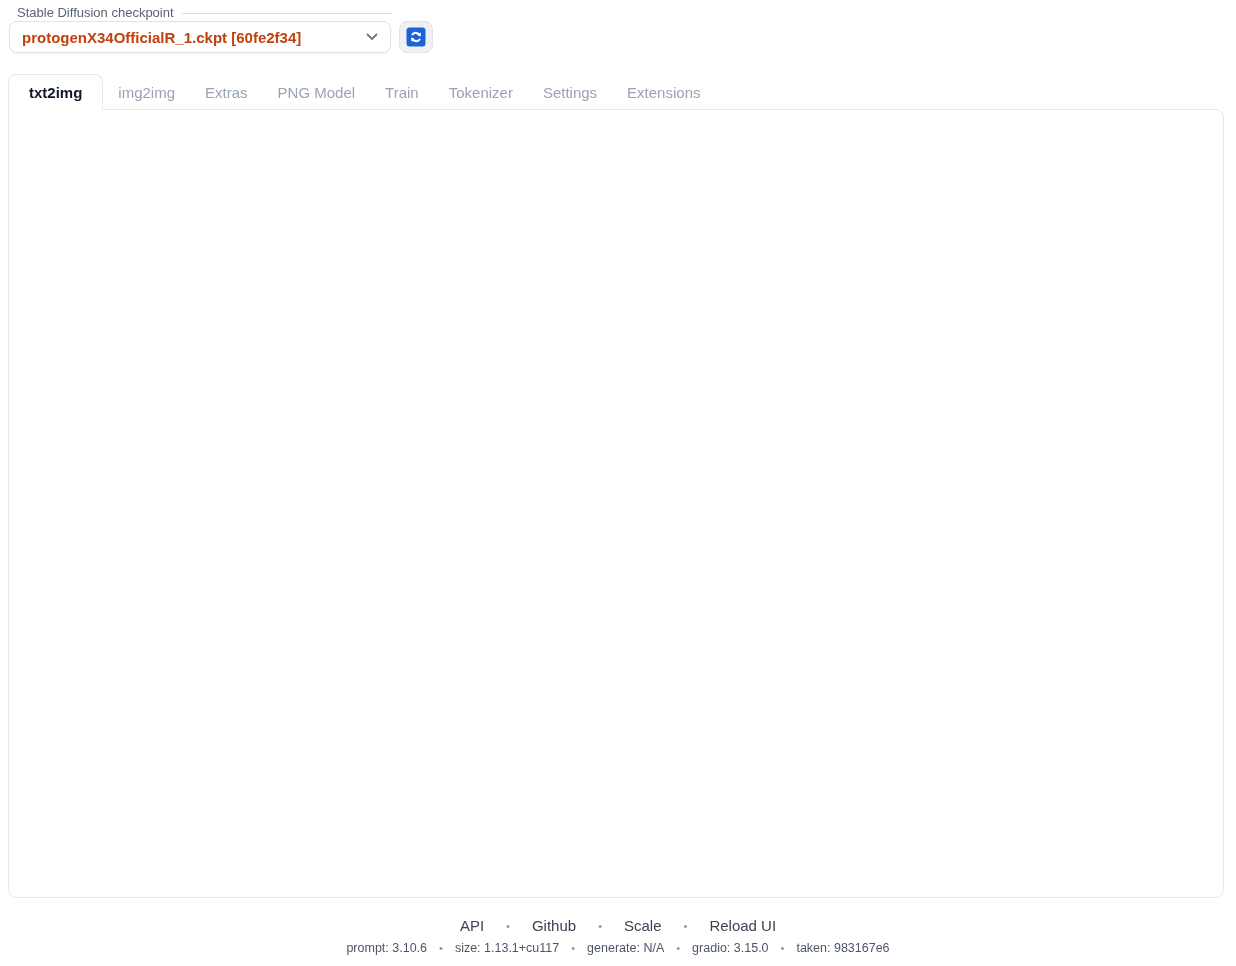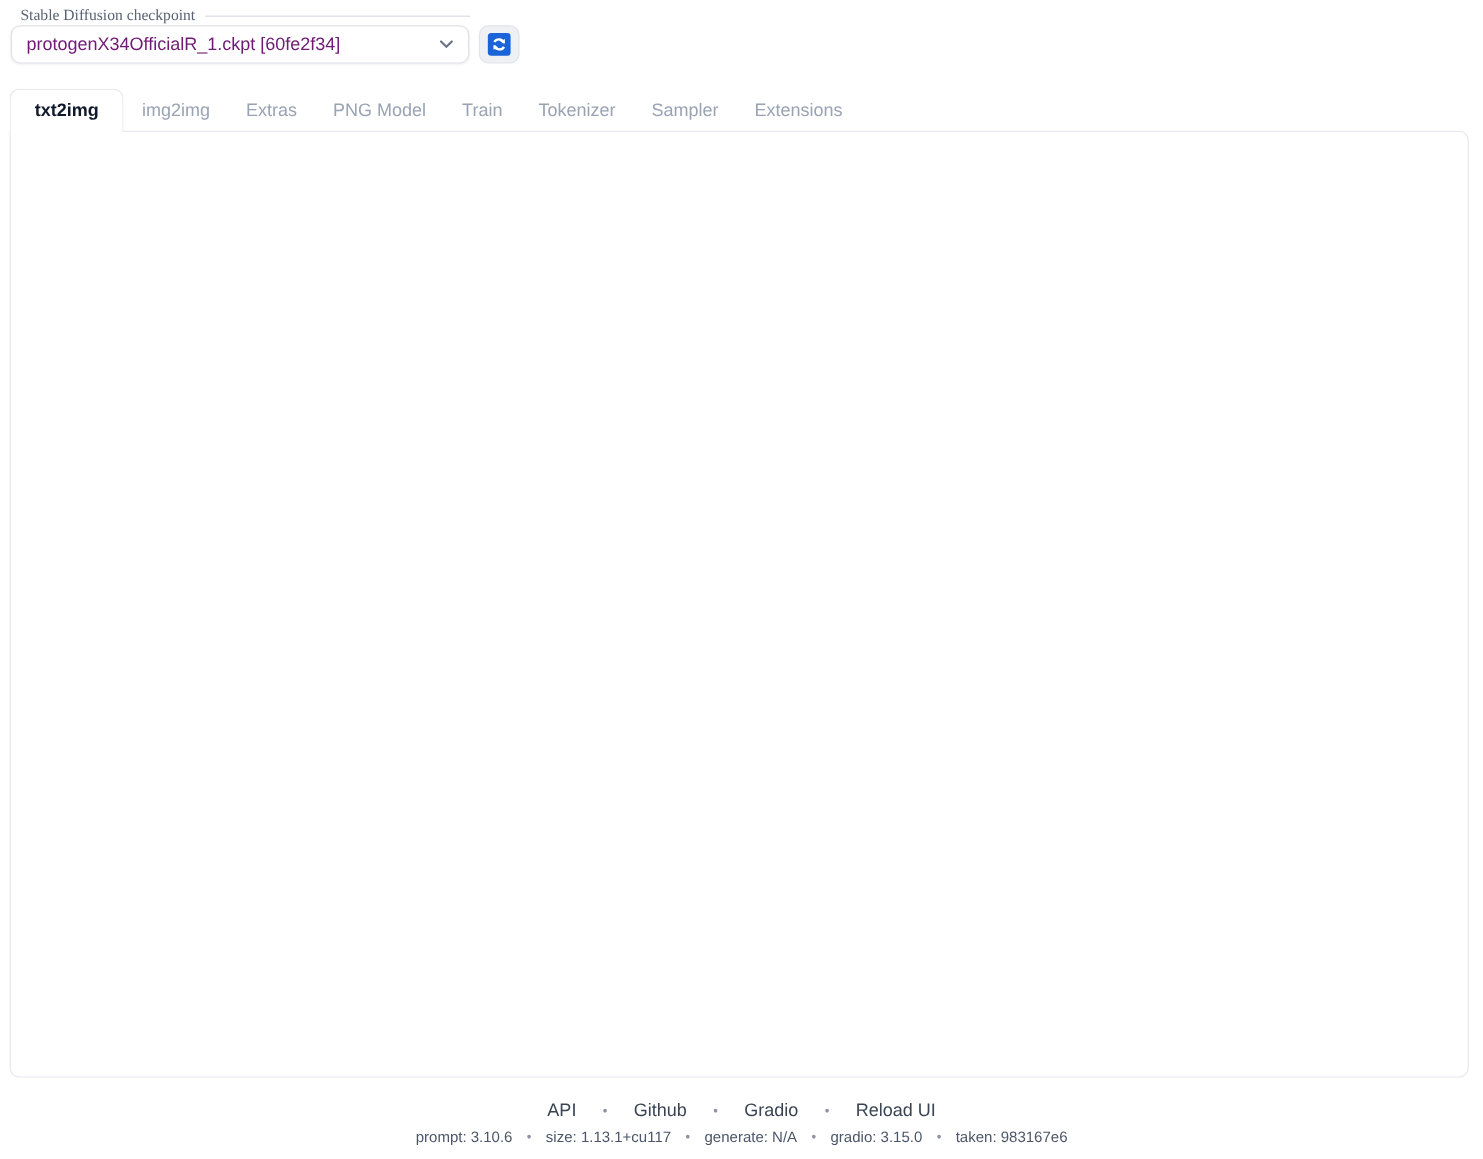--- a/index.html
+++ b/index.html
@@ -1,21 +1,21 @@
 <!DOCTYPE html>
 <html><head>
 <meta charset="utf-8">
 <style>
   * { box-sizing: border-box; margin: 0; padding: 0; }
   html,body { background:#fff; }
   body { font-family:"Liberation Sans", sans-serif; color:#1b2432; }
   .page { position:relative; width:1236px; height:966px; background:#fff; overflow:hidden; }
 
   
-  .legend { position:absolute; display:flex; align-items:center; gap:8px; font-size:13px; color:#5a6374;font-family:Liberation Serif, serif; }
+  .legend { position:absolute; display:flex; align-items:center; gap:8px; font-size:13px; color:#5a6374; }
   .legend .legend-line { flex:1; height:1px; background:#d9dce3; margin-top:1px; }
 
   .select { position:absolute; display:flex; align-items:center; justify-content:space-between;
             padding:0 12px; background:#fff; border:1px solid #e0e2e9; border-radius:8px;
             font-size:15px; color:#1b2432; box-shadow:0 1px 2px rgba(0,0,0,.05); cursor:pointer; }
   .select .sel-val { font-weight:400; }
   .chev { flex:0 0 auto; }
 
   .num { position:absolute; display:flex; align-items:stretch; background:#fff;
          border:1px solid #e0e2e9; border-radius:7px; box-shadow:0 1px 2px rgba(0,0,0,.04); overflow:hidden; }
@@ -46,21 +46,21 @@
   .ta textarea::placeholder { color:#b4bac6; }
   .grip { position:absolute; right:3px; bottom:3px; width:11px; height:11px;
           background:repeating-linear-gradient(135deg,#c3c8d1 0 1.5px,transparent 1.5px 4.5px);
           clip-path:polygon(100% 0,100% 100%,0 100%); pointer-events:none; }
 
   .tool { position:absolute; width:34px; height:33px; border-radius:8px; background:#eef0f4;
           border:1px solid #e2e4ea; display:grid; place-items:center; cursor:pointer; }
 
   
   .ckpt-select { left:9px; top:21px; width:382px; height:32px; }
-  .ckpt-select .sel-val { font-weight:400; color:#701a75; }
+  .ckpt-select .sel-val { font-weight:700; color:#c2410c; }
   .refresh-btn { position:absolute; left:399px; top:21px; width:34px; height:32px; border-radius:8px;
                  background:#eef0f4; border:1px solid #e2e4ea; display:grid; place-items:center; cursor:pointer; }
 
   
   .tab-bar { position:absolute; left:8px; top:74px; height:36px; display:flex; align-items:center; z-index:3; }
   .tab { padding:0 15px; font-size:15px; color:#99a3b3; height:36px; display:flex; align-items:center; cursor:pointer; }
   .tab.active { background:#fff; border:1px solid #e7e9ef; border-bottom:none; border-radius:8px 8px 0 0;
                 font-weight:700; color:#10182b; padding:0 20px; }
   .content-box { position:absolute; left:8px; top:109px; width:1216px; height:789px;
                  border:1px solid #e7e9ef; border-radius:0 8px 8px 8px; background:#fff; z-index:1; }
@@ -148,21 +148,21 @@
     </svg>
   </div>
 
   <div class="tab-bar">
       <div class="tab active">txt2img</div>
       <div class="tab">img2img</div>
       <div class="tab">Extras</div>
       <div class="tab">PNG Model</div>
       <div class="tab">Train</div>
       <div class="tab">Tokenizer</div>
-      <div class="tab">Sampler</div>
+      <div class="tab">Settings</div>
       <div class="tab">Extensions</div>
     </div>
   <div class="content-box"></div>
 
   <div class="ta" style="left:30px; top:129px; width:790px; height:58px;">
     <textarea style="">green sapling rowing out of ground, mud, dirt, grass, high quality, photorealistic, sharp focus, depth of field</textarea>
     <div class="grip"></div>
   </div>
   <div class="ta" style="left:30px; top:212px; width:790px; height:63px;">
     <textarea placeholder="Negative prompt (press Ctrl+Enter or Alt+Enter to generate)" style=""></textarea>
@@ -612,21 +612,21 @@
       <span>Time taken: 8.62s</span>
       <span>Torch active/reserved: 3699/4702 MiB, Sys VRAM: 7020/24576 MiB (28.56%)</span>
     </div>
   </div>
 
   <div class="footer-links">
       <span class="flink">API</span>
       <span class="dot">•</span>
       <span class="flink">Github</span>
       <span class="dot">•</span>
-      <span class="flink">Gradio</span>
+      <span class="flink">Scale</span>
       <span class="dot">•</span>
       <span class="flink">Reload UI</span>
     </div>
   <div class="footer-versions">
       <span class="vseg">prompt: 3.10.6</span>
       <span class="dot">•</span>
       <span class="vseg">size: 1.13.1+cu117</span>
       <span class="dot">•</span>
       <span class="vseg">generate: N/A</span>
       <span class="dot">•</span>

